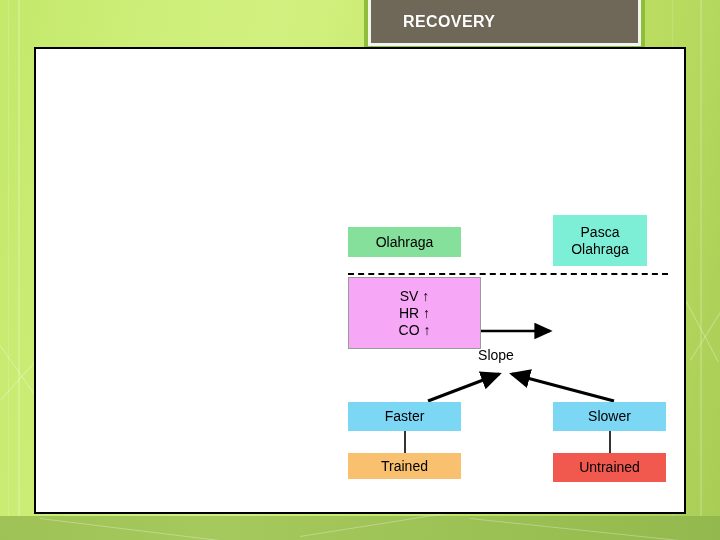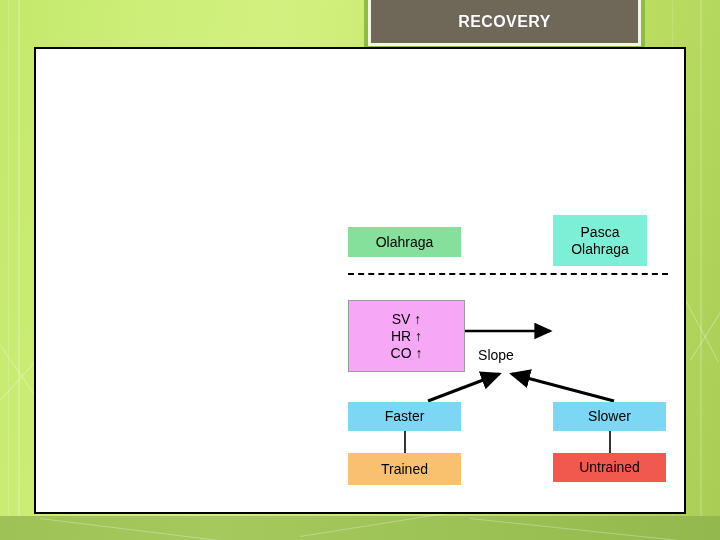--- a/index.html
+++ b/index.html
@@ -55,21 +55,22 @@
   }
   #title-inner {
     position: absolute;
     left: 3px;
     top: 0px;
     right: 3px;
     bottom: 3px;
     background: #6f6758;
     display: flex;
     align-items: center;
-    justify-content: center;
+    justify-content: flex-start;
+    padding-left: 32px;
   }
   #title-text {
     color: #ffffff;
     font-size: 16px;
     font-weight: bold;
     letter-spacing: 0.4px;
     font-family: "Liberation Sans", sans-serif;
     text-shadow: 0 0 1px rgba(0,0,0,0.25);
   }
 
@@ -105,22 +106,22 @@
     background: #84e09b;
   }
 
   #box-pasca {
     left: 553px; top: 215px;
     width: 94px; height: 51px;
     background: #7defd6;
   }
 
   #box-sv-up {
-    left: 348px; top: 300px;
-    width: 117px; height: 72px;
+    left: 348px; top: 277px;
+    width: 133px; height: 72px;
     background: #f6a8f6;
     border: 1px solid #9b9b9b;
   }
 
   #box-sv-n {
     left: 553px; top: 294px;
     width: 113px; height: 72px;
     background: #cd6ef0;
   }
 
@@ -131,21 +132,21 @@
   }
 
   #box-slower {
     left: 553px; top: 402px;
     width: 113px; height: 29px;
     background: #7cd7f5;
   }
 
   #box-trained {
     left: 348px; top: 453px;
-    width: 113px; height: 32px;
+    width: 113px; height: 26px;
     background: #f9c070;
   }
 
   #box-untrained {
     left: 553px; top: 453px;
     width: 113px; height: 29px;
     background: #f1594f;
   }
 
   #label-slope {

